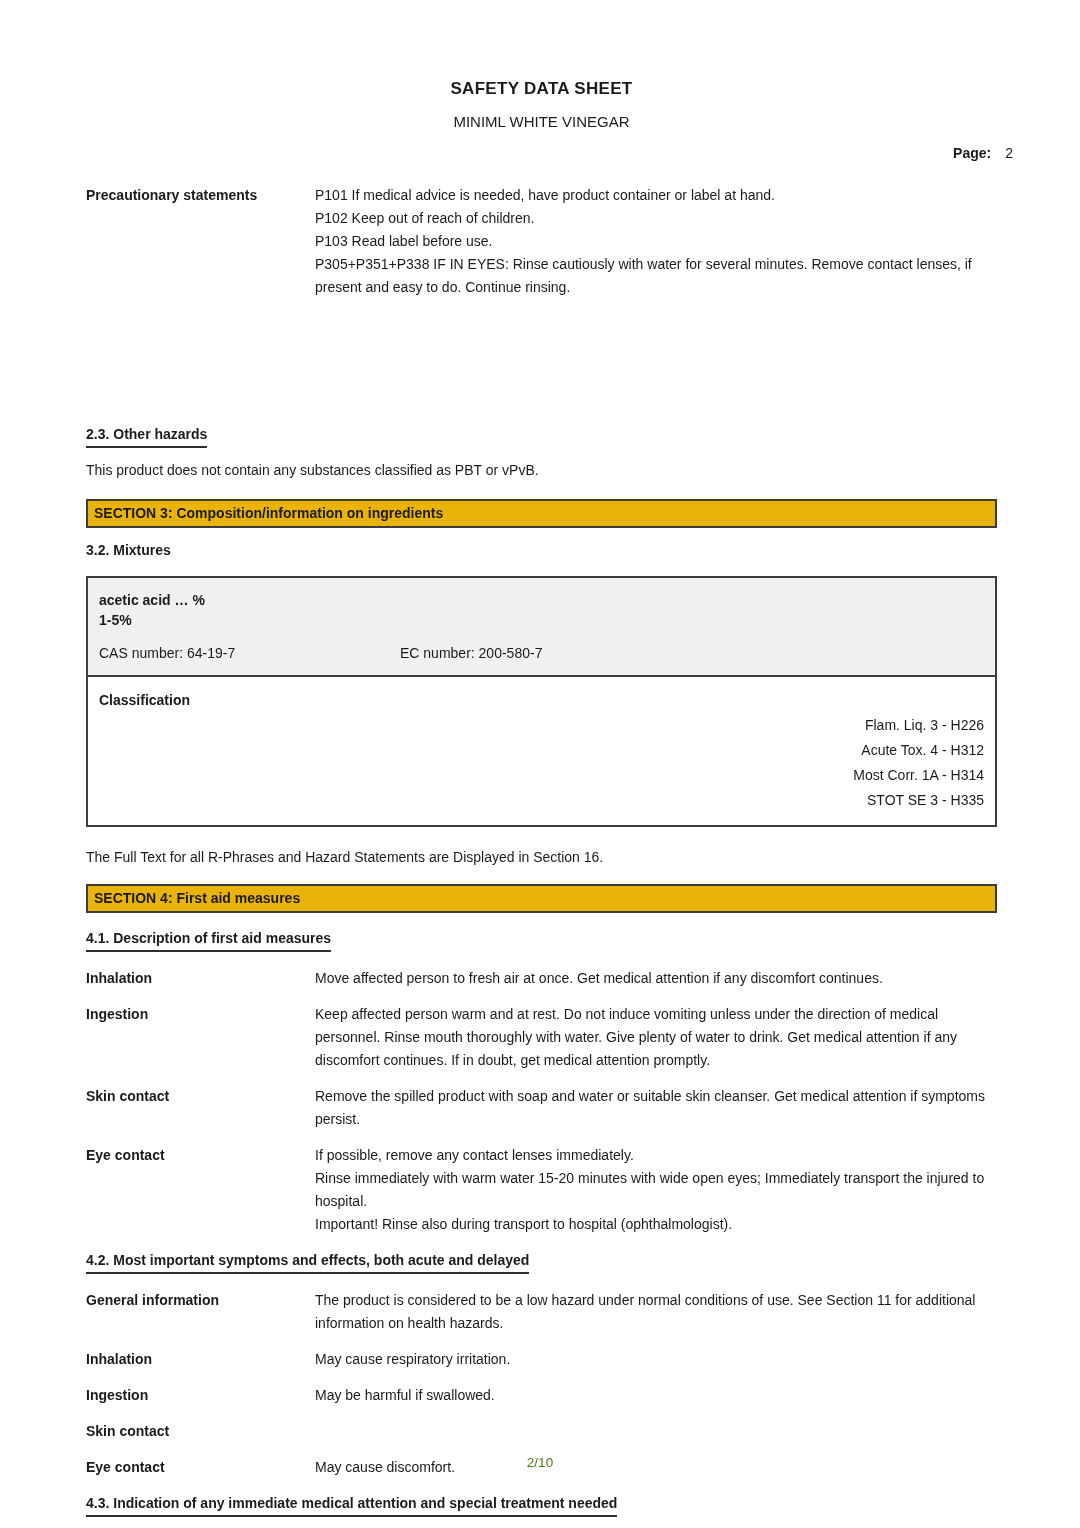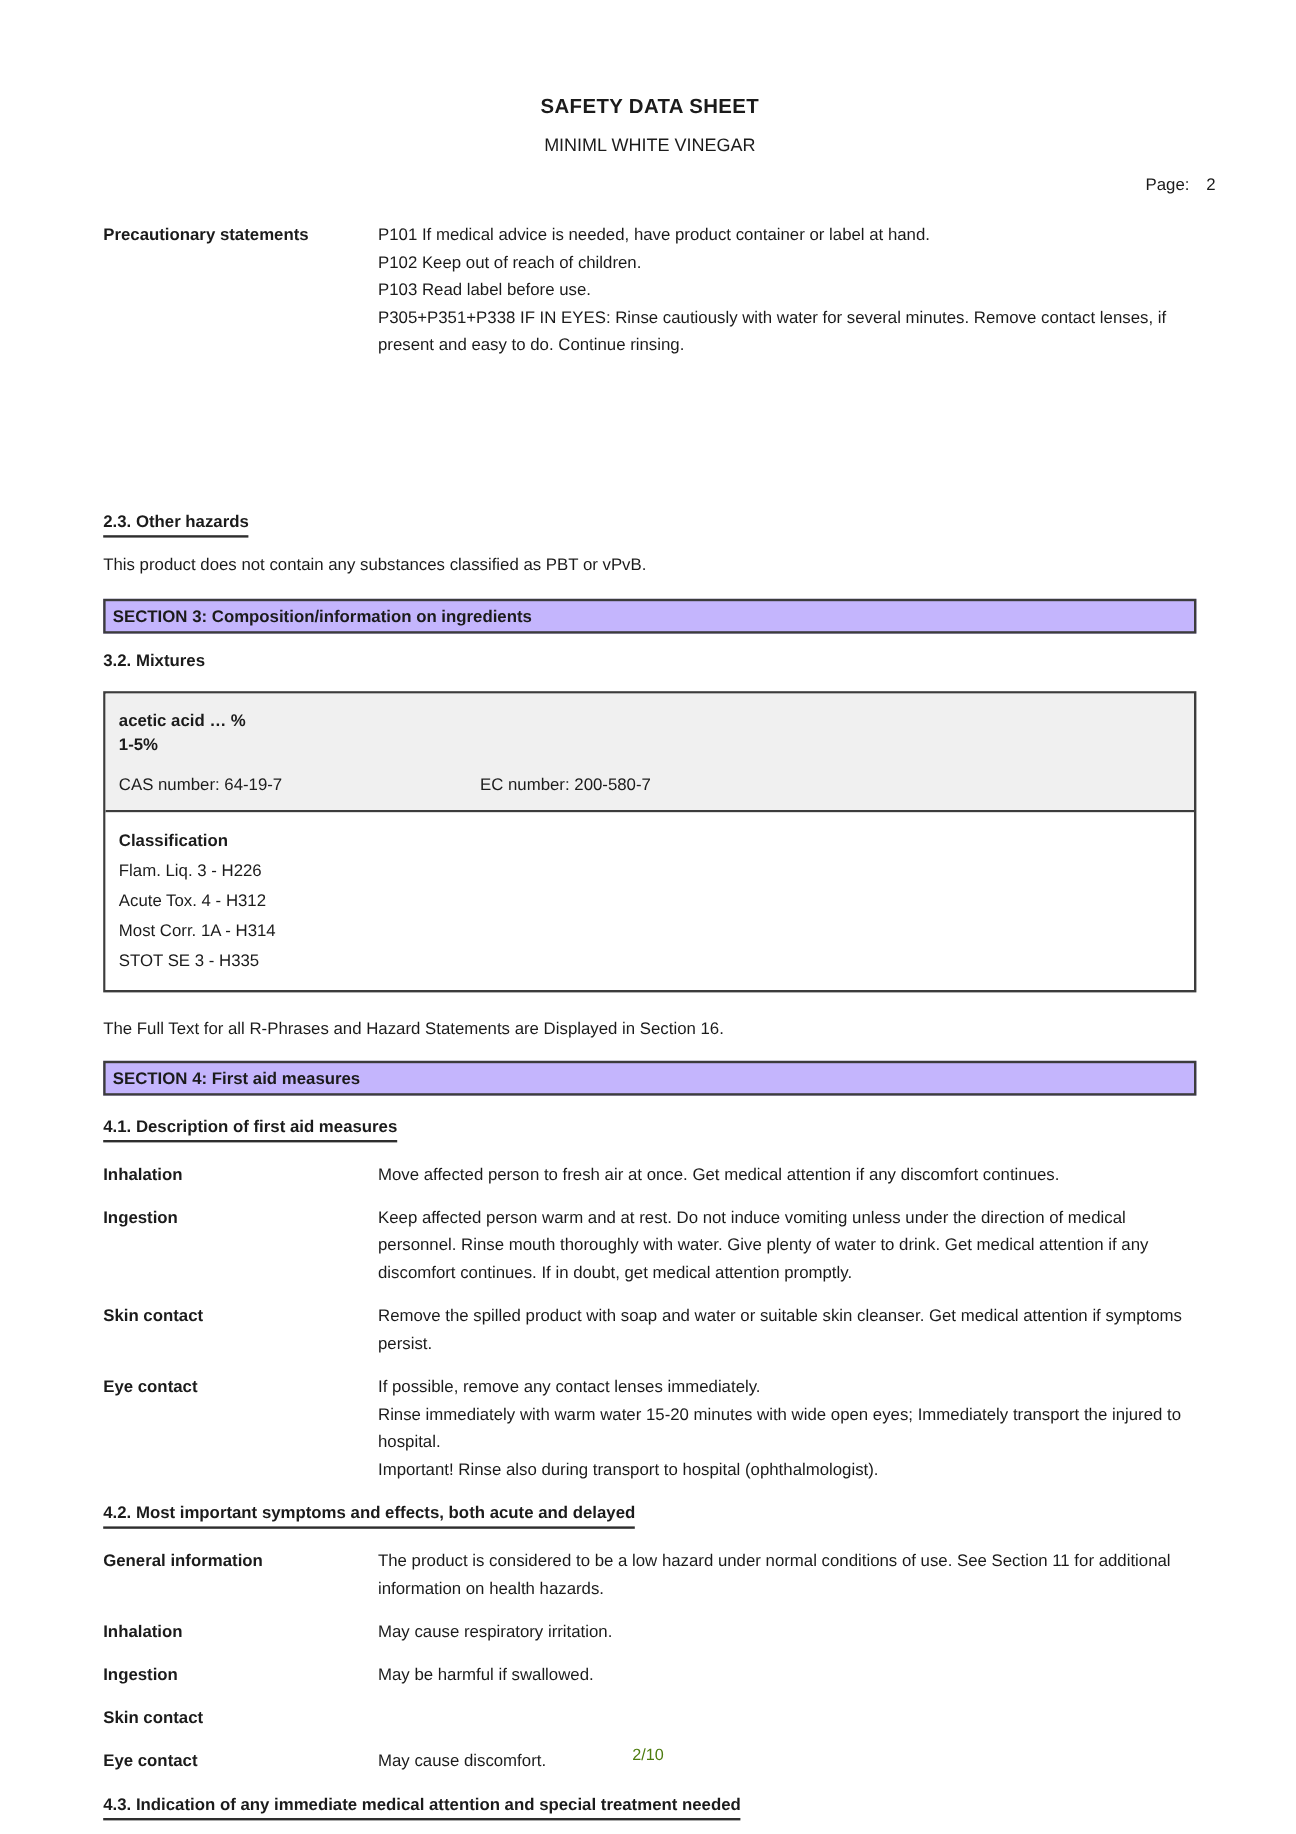--- a/index.html
+++ b/index.html
@@ -30,21 +30,21 @@
     font-weight: normal;
     margin-top: 12px;
     line-height: 19px;
   }
   .page-row {
     text-align: right;
     margin-top: 13px;
     margin-right: -16px;
     line-height: 19px;
   }
-  .page-label { font-weight: normal; }
+  .page-label { font-weight: bold; }
   .page-num { margin-left: 14px; }
 
   .frow { display: flex; margin-bottom: 13px; }
   .flabel { width: 229px; flex: 0 0 229px; font-weight: bold; }
   .fcontent { flex: 1 1 auto; }
 
   .precaution-block { margin-top: 21px; }
   .big-gap { height: 111px; }
 
   .h-underlined-wrap { margin-bottom: 11px; }
@@ -58,21 +58,21 @@
   }
   .h-plain {
     font-weight: bold;
     font-size: 14px;
     line-height: 17px;
     margin-bottom: 17px;
   }
   .para { margin-bottom: 17px; }
 
   .section-bar {
-    background: #c4b5fd;
+    background: #eab308;
     border: 2px solid #3c3c3c;
     font-weight: bold;
     padding: 2px 6px;
     line-height: 21px;
     margin-bottom: 14px;
   }
 
   .mix-box { border: 2px solid #3c3c3c; }
   .mix-ingredient {
     background: #f0f0f0;
@@ -84,21 +84,21 @@
     justify-content: space-between;
     font-weight: bold;
     line-height: 20px;
     margin-bottom: 13px;
     flex-direction: column;
   }
   .mix-row-ids { display: flex; line-height: 20px; }
   .mix-cas { width: 301px; flex: 0 0 301px; }
   .mix-class { background: #ffffff; padding: 11px 11px 12px 11px; }
   .mix-class-heading { font-weight: bold; line-height: 25px; }
-  .mix-class-item { line-height: 25px; }
+  .mix-class-item { line-height: 25px; text-align: right; }
 
   .note { margin: 19px 0 15px 0; }
   .sub-gap { margin-top: 12px; }
   .h-mb { margin-bottom: 15px; }
 
   .footer {
     position: absolute;
     left: 0;
     right: 0;
     bottom: 57px;

